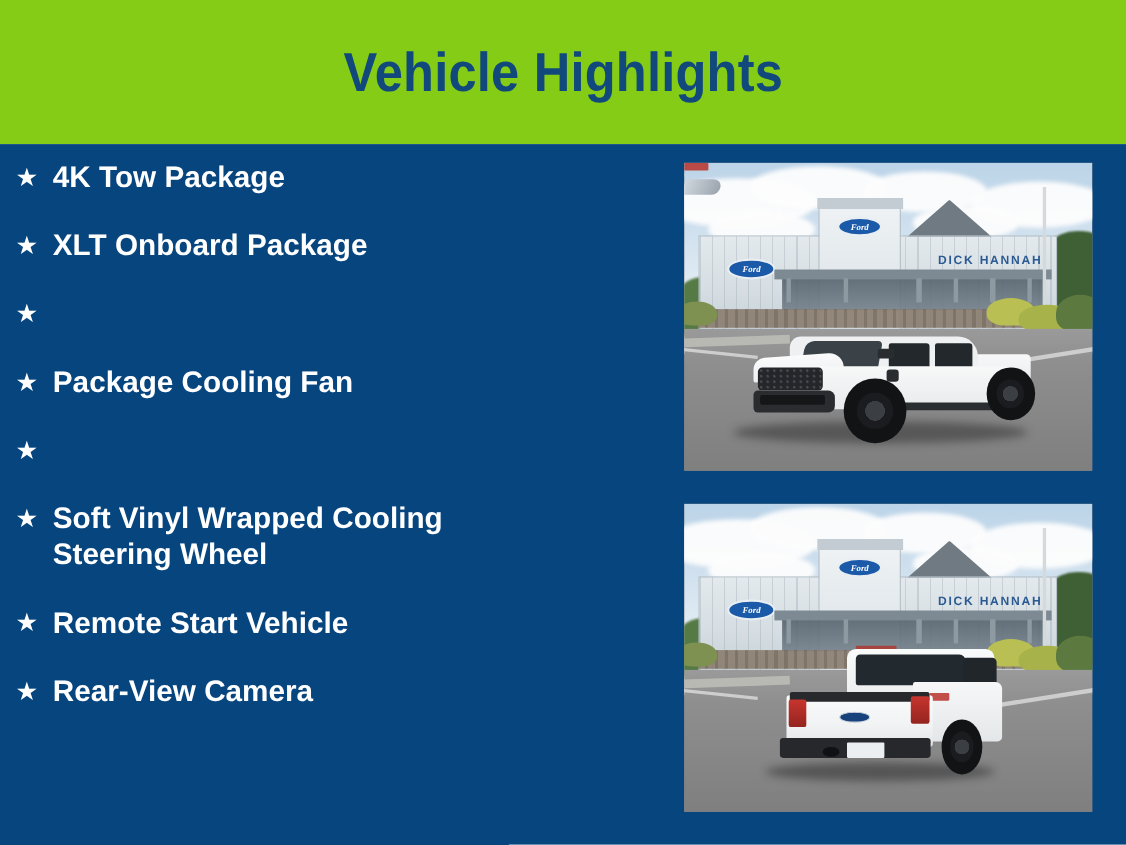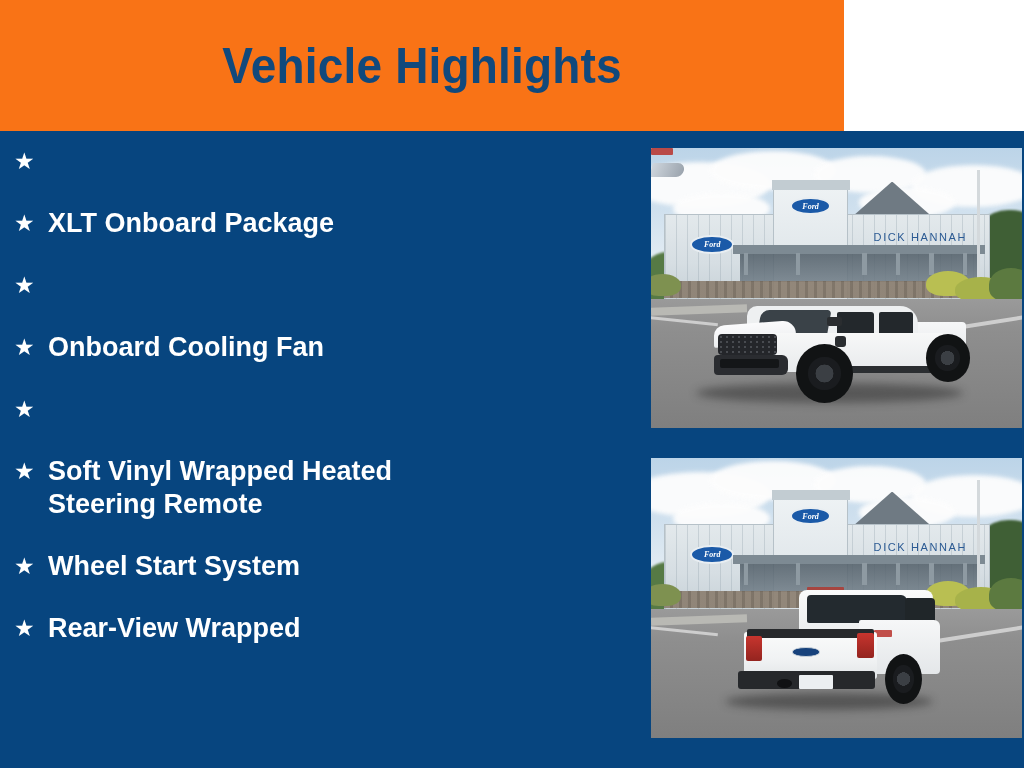--- a/index.html
+++ b/index.html
@@ -12,22 +12,22 @@
   #slide {
     position:relative;
     width:1024px; height:768px;
     background:#ffffff;
   }
 
   
   .header {
     position:absolute;
     left:0; top:0;
-    width:844px; height:131px;
-    background:#f97316;
+    width:1024px; height:131px;
+    background:#84cc16;
     display:flex;
     align-items:center;
     justify-content:center;
   }
   .header-title {
     font-size:50px;
     font-weight:bold;
     color:#11497c;
     letter-spacing:0.2px;
     font-family:"Liberation Sans Narrow","Liberation Sans", sans-serif;
@@ -74,21 +74,20 @@
     max-width:450px;
   }
 
   
   .photo {
     position:absolute;
     width:371px;
     height:280px;
     overflow:hidden;
     background:#8b8b8b;
-    margin-left:29px;
   }
   #photo-front { left:622px; top:148px; }
   #photo-rear  { left:622px; top:458px; }
 
   .scene { position:absolute; inset:0; }
 
   
   .sky {
     position:absolute; left:0; top:0; width:100%; height:62%;
     background:linear-gradient(#bcd4e8 0%, #cfe0ee 35%, #e6eef4 70%, #eef2f5 100%);
@@ -171,22 +170,23 @@
     overflow:hidden;
   }
   .ford-tower { left:37.5%; top:17.5%; width:11%; height:6.5%; font-size:8px; }
   .ford-wall  { left:10.5%; top:31%;   width:12%; height:7%;   font-size:8px; }
   .dealer-name {
     position:absolute;
     left:60%; top:29.5%;
     width:30%;
     color:#2b5a93;
     font-size:11px;
-    font-weight:normal;
+    font-weight:bold;
     letter-spacing:1.6px;
+    text-align:center;
     white-space:nowrap;
     font-family:"Liberation Sans", sans-serif;
   }
   .canopy {
     position:absolute;
     left:22%; top:34.5%;
     width:68%; height:3.2%;
     background:#7d8a93;
   }
   .canopy-col {
@@ -448,53 +448,54 @@
   <div class="header">
     <div class="header-title">Vehicle Highlights</div>
   </div>
 
   <div class="body-panel">
 
     <ul class="highlights-list">
 
       <li class="highlight-item">
         <span class="bullet-star">★</span>
+        <span class="highlight-label">4K Tow Package</span>
       </li>
 
       <li class="highlight-item">
         <span class="bullet-star">★</span>
         <span class="highlight-label">XLT Onboard Package</span>
       </li>
 
       <li class="highlight-item">
         <span class="bullet-star">★</span>
       </li>
 
       <li class="highlight-item">
         <span class="bullet-star">★</span>
-        <span class="highlight-label">Onboard Cooling Fan</span>
-      </li>
-
-      <li class="highlight-item">
-        <span class="bullet-star">★</span>
-      </li>
-
-      <li class="highlight-item">
-        <span class="bullet-star">★</span>
-        <span class="highlight-label">Soft Vinyl Wrapped Heated Steering Remote</span>
-      </li>
-
-      <li class="highlight-item">
-        <span class="bullet-star">★</span>
-        <span class="highlight-label">Wheel Start System</span>
-      </li>
-
-      <li class="highlight-item">
-        <span class="bullet-star">★</span>
-        <span class="highlight-label">Rear-View Wrapped</span>
+        <span class="highlight-label">Package Cooling Fan</span>
+      </li>
+
+      <li class="highlight-item">
+        <span class="bullet-star">★</span>
+      </li>
+
+      <li class="highlight-item">
+        <span class="bullet-star">★</span>
+        <span class="highlight-label">Soft Vinyl Wrapped Cooling Steering Wheel</span>
+      </li>
+
+      <li class="highlight-item">
+        <span class="bullet-star">★</span>
+        <span class="highlight-label">Remote Start Vehicle</span>
+      </li>
+
+      <li class="highlight-item">
+        <span class="bullet-star">★</span>
+        <span class="highlight-label">Rear-View Camera</span>
       </li>
 
     </ul>
   </div>
 
   <div class="photo" id="photo-front">
     <div class="scene">
       <div class="sky"></div>
       <div class="cloud c1"></div>
       <div class="cloud c2"></div>

